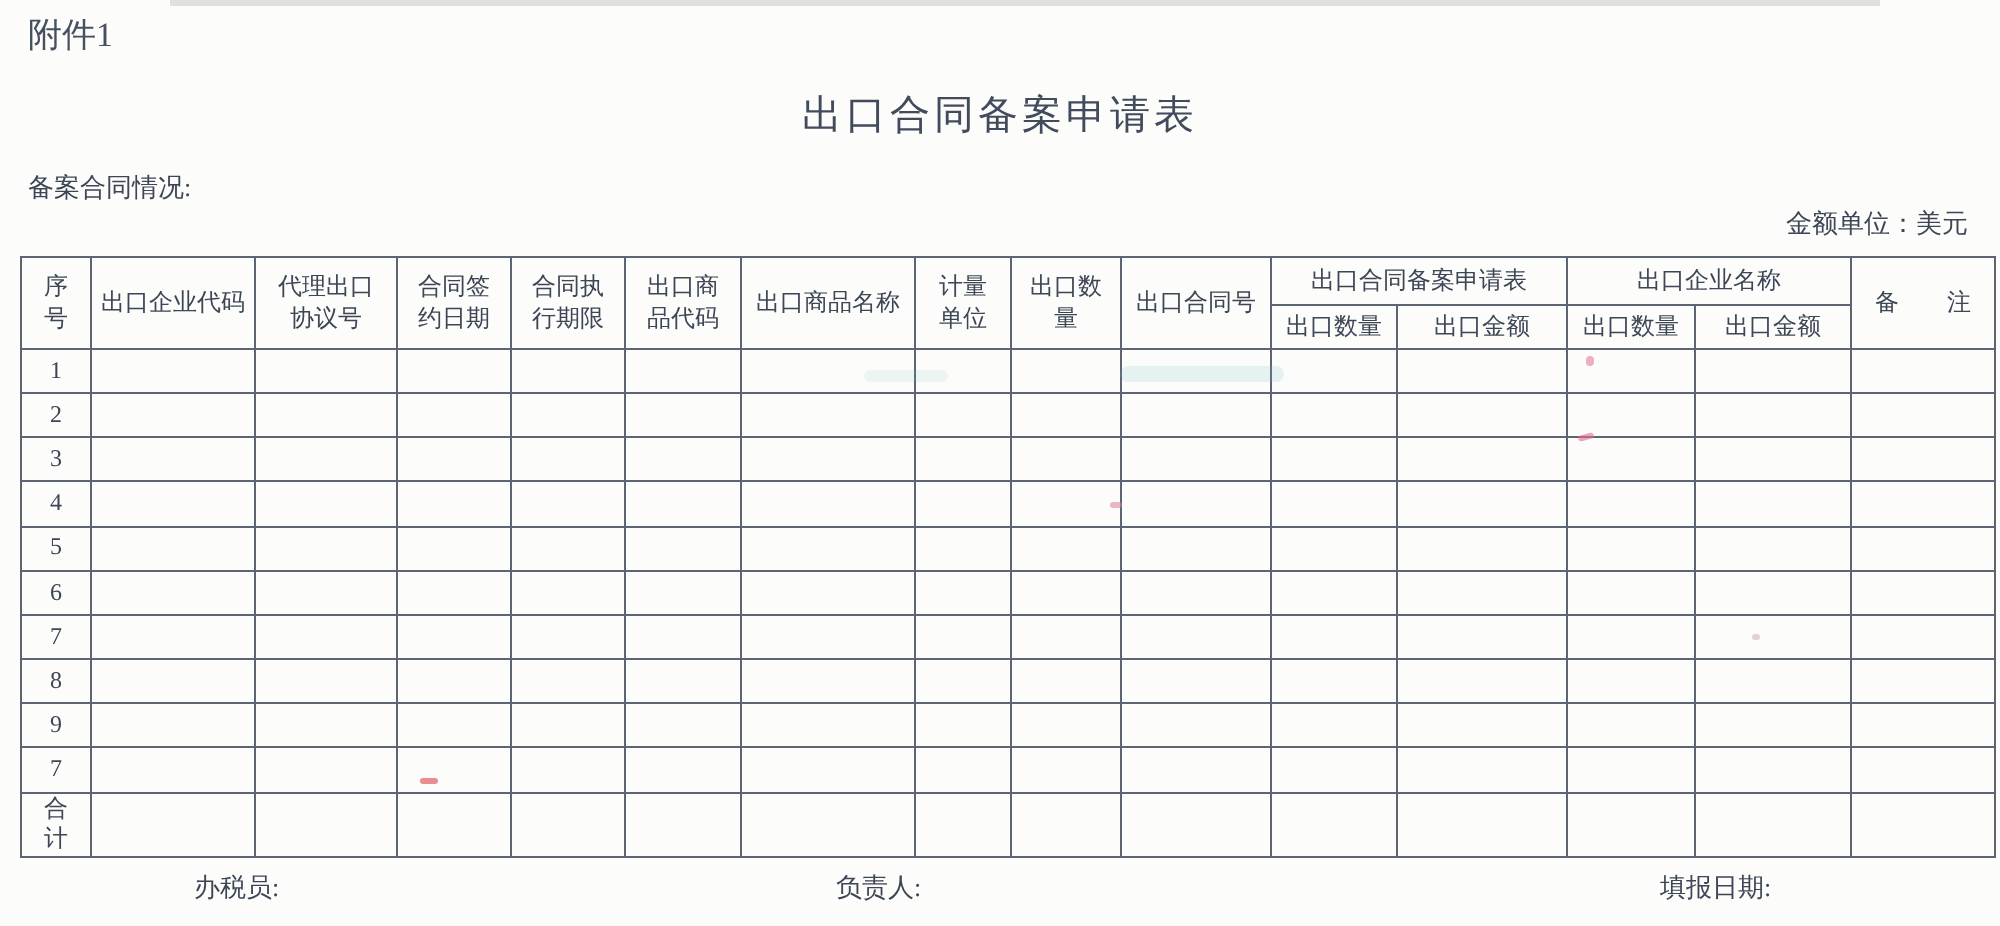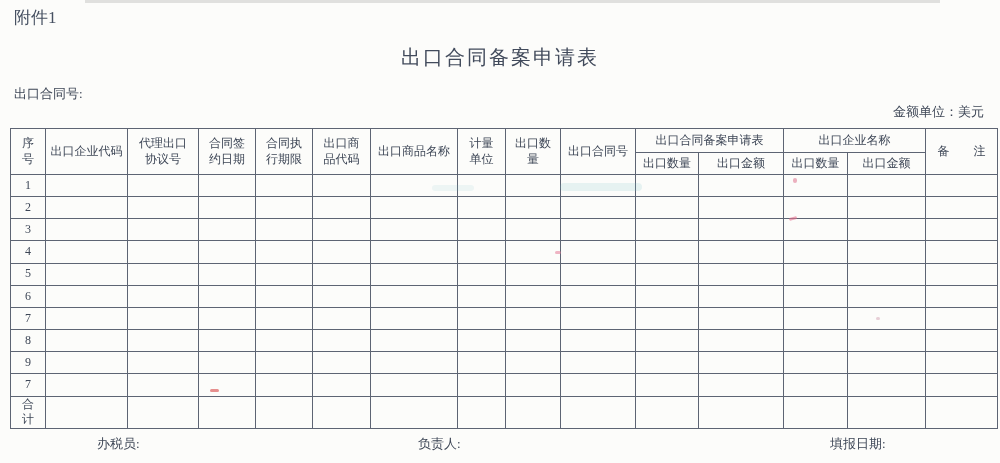--- a/index.html
+++ b/index.html
@@ -65,21 +65,21 @@
 </style>
 </head>
 <body>
 
 <div class="page">
   <div class="scan-edge"></div>
 
   <div class="attachment">附件1</div>
   <div class="title">出口合同备案申请表</div>
 
-  <div class="code-line">出口合同号:</div>
+  <div class="code-line">备案合同情况:</div>
   <div class="unit-line">金额单位：美元</div>
 
   <table class="filing">
     <colgroup>
       <col style="width:35px">
         <col style="width:82px">
         <col style="width:71px">
       <col style="width:57px">
         <col style="width:57px">
         <col style="width:58px">

